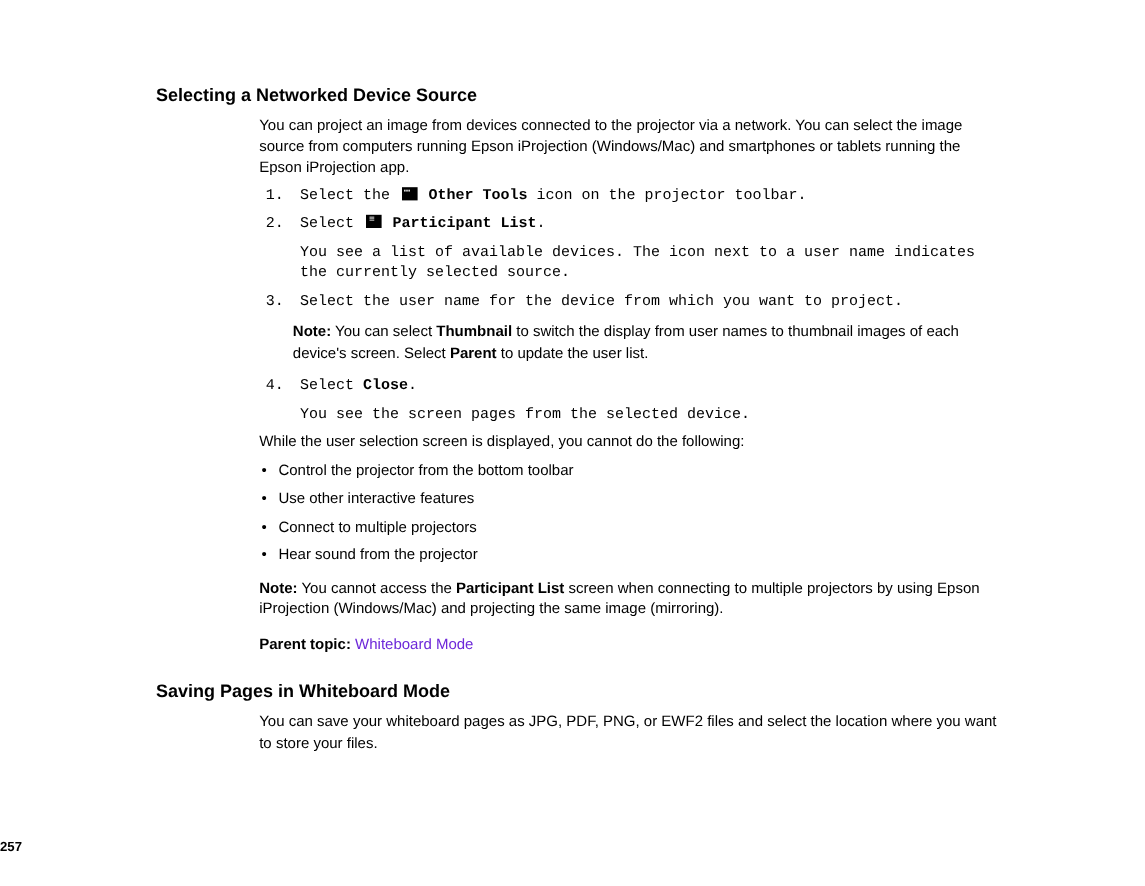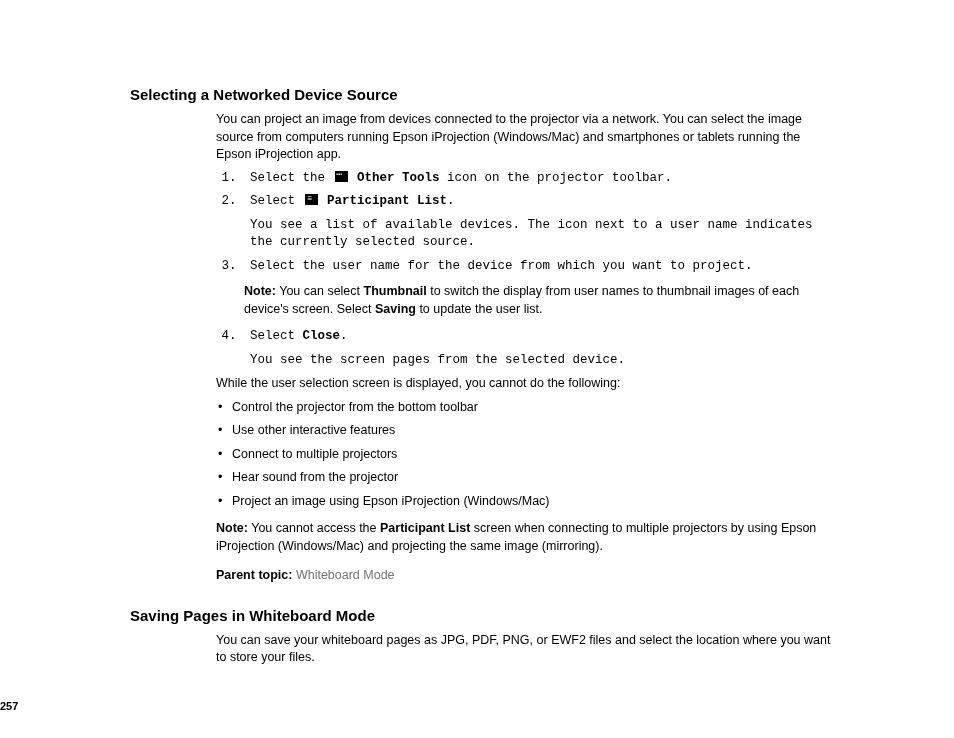--- a/index.html
+++ b/index.html
@@ -13,21 +13,21 @@
     height: 738px;
     position: relative;
     line-height: 1.4;
   }
   .page {
     padding: 68px 120px 0 130px;
   }
   h2 {
     font-size: 15px;
     font-weight: bold;
-    margin: 16px 0 6px 0;
+    margin: 1px 0 6px 0;
   }
   .body-indent {
     margin-left: 86px;
   }
   p { margin: 0 0 6px 0; }
   ol {
     margin: 0 0 6px 0;
     padding-left: 28px;
     font-family: Liberation Mono, monospace;
   }
@@ -73,21 +73,21 @@
     letter-spacing: -1px;
   }
   .icon.part::after {
     content: "≡";
     color: #fff;
     font-size: 8px;
     position: absolute;
     top: -1px;
     left: 3px;
   }
-  a.link { color: #737373; text-decoration: none; }
+  a.link { color: #6d28d9; text-decoration: none; }
   .pagenum {
     position: absolute;
     bottom: 24px;
     left: 0; right: 4px;
     text-align: left;
     font-size: 11px;
     font-weight: bold;
   }
   .sec2 { margin-top: 20px; }
   b { font-weight: bold; }
@@ -110,39 +110,38 @@
       <li>
         <span>Select </span><span class="icon part"></span>
         <b>Participant List</b><span>.</span>
         <p class="sub">You see a list of available devices. The icon next to a user name indicates the currently selected source.</p>
       </li>
       <li>Select the user name for the device from which you want to project.</li>
     </ol>
 
     <div class="note-box" style="margin-left:28px;">
       <p>
-        <b>Note:</b><span> You can select </span><b>Thumbnail</b><span> to switch the display from user names to thumbnail images of each device's screen. Select </span><b>Saving</b><span> to update the user list.</span>
+        <b>Note:</b><span> You can select </span><b>Thumbnail</b><span> to switch the display from user names to thumbnail images of each device's screen. Select </span><b>Parent</b><span> to update the user list.</span>
       </p>
     </div>
 
     <ol start="4">
       <li>
         <span>Select </span><b>Close</b><span>.</span>
         <p class="sub">You see the screen pages from the selected device.</p>
       </li>
     </ol>
 
     <p>While the user selection screen is displayed, you cannot do the following:</p>
 
     <ul class="bullets">
       <li>Control the projector from the bottom toolbar</li>
       <li>Use other interactive features</li>
       <li>Connect to multiple projectors</li>
       <li>Hear sound from the projector</li>
-      <li>Project an image using Epson iProjection (Windows/Mac)</li>
     </ul>
 
     <p style="margin-top:10px;">
       <b>Note:</b><span> You cannot access the </span><b>Participant List</b><span> screen when connecting to multiple projectors by using Epson iProjection (Windows/Mac) and projecting the same image (mirroring).</span>
     </p>
 
     <p style="margin-top:12px;">
       <b>Parent topic:</b>
       <a href="#" class="link">Whiteboard Mode</a>
     </p>

